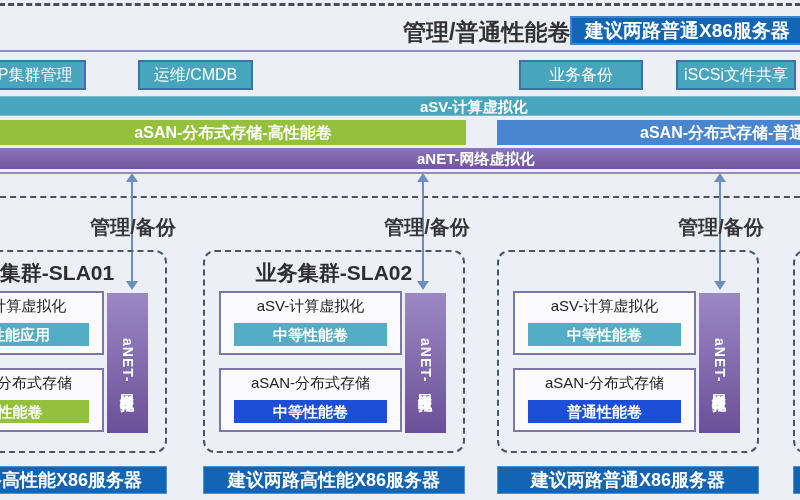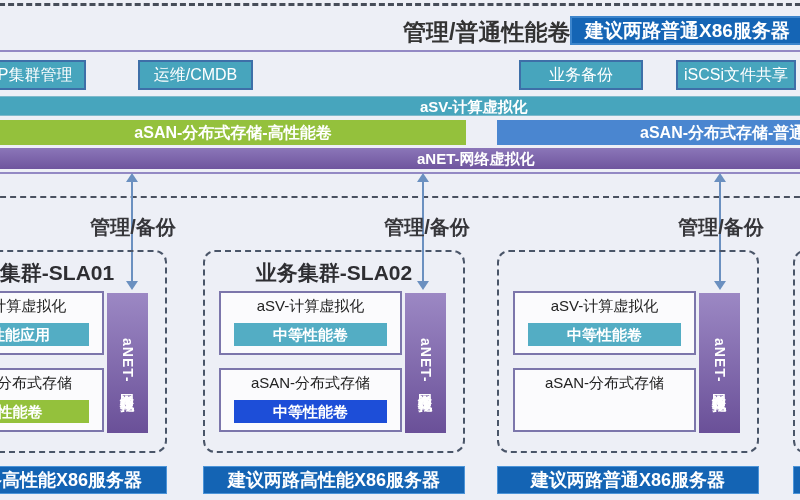--- a/index.html
+++ b/index.html
@@ -152,20 +152,21 @@
   </div>
 
   <div class="cluster c3">
     <div class="cl-dash"></div>
     <div class="cl-box box1">
       <div class="lbl">aSV-计算虚拟化</div>
       <div class="cl-sub sub-teal">中等性能卷</div>
     </div>
     <div class="cl-box box2">
       <div class="lbl">aSAN-分布式存储</div>
+      <div class="cl-sub sub-blue">普通性能卷</div>
     </div>
     <div class="vbar">
       <span>aNET-网络虚拟化</span>
     </div>
     <div class="banner">建议两路普通X86服务器</div>
   </div>
 
   <div class="cluster c4">
     <div class="cl-dash"></div>
     <div class="banner"></div>

